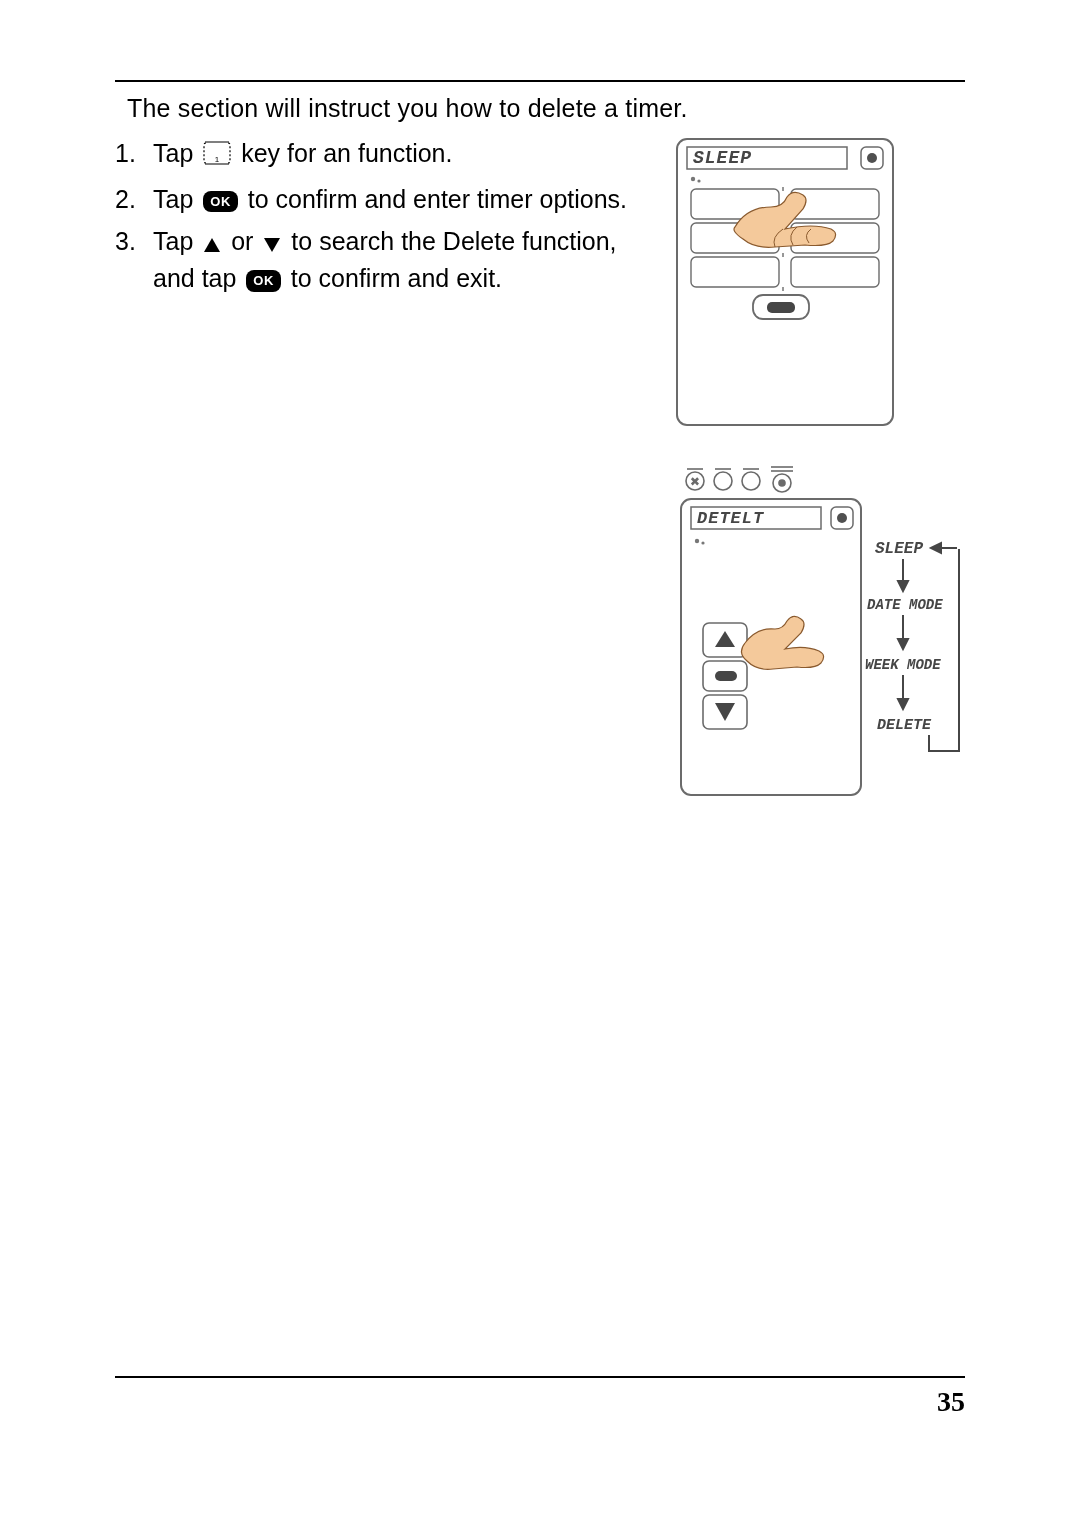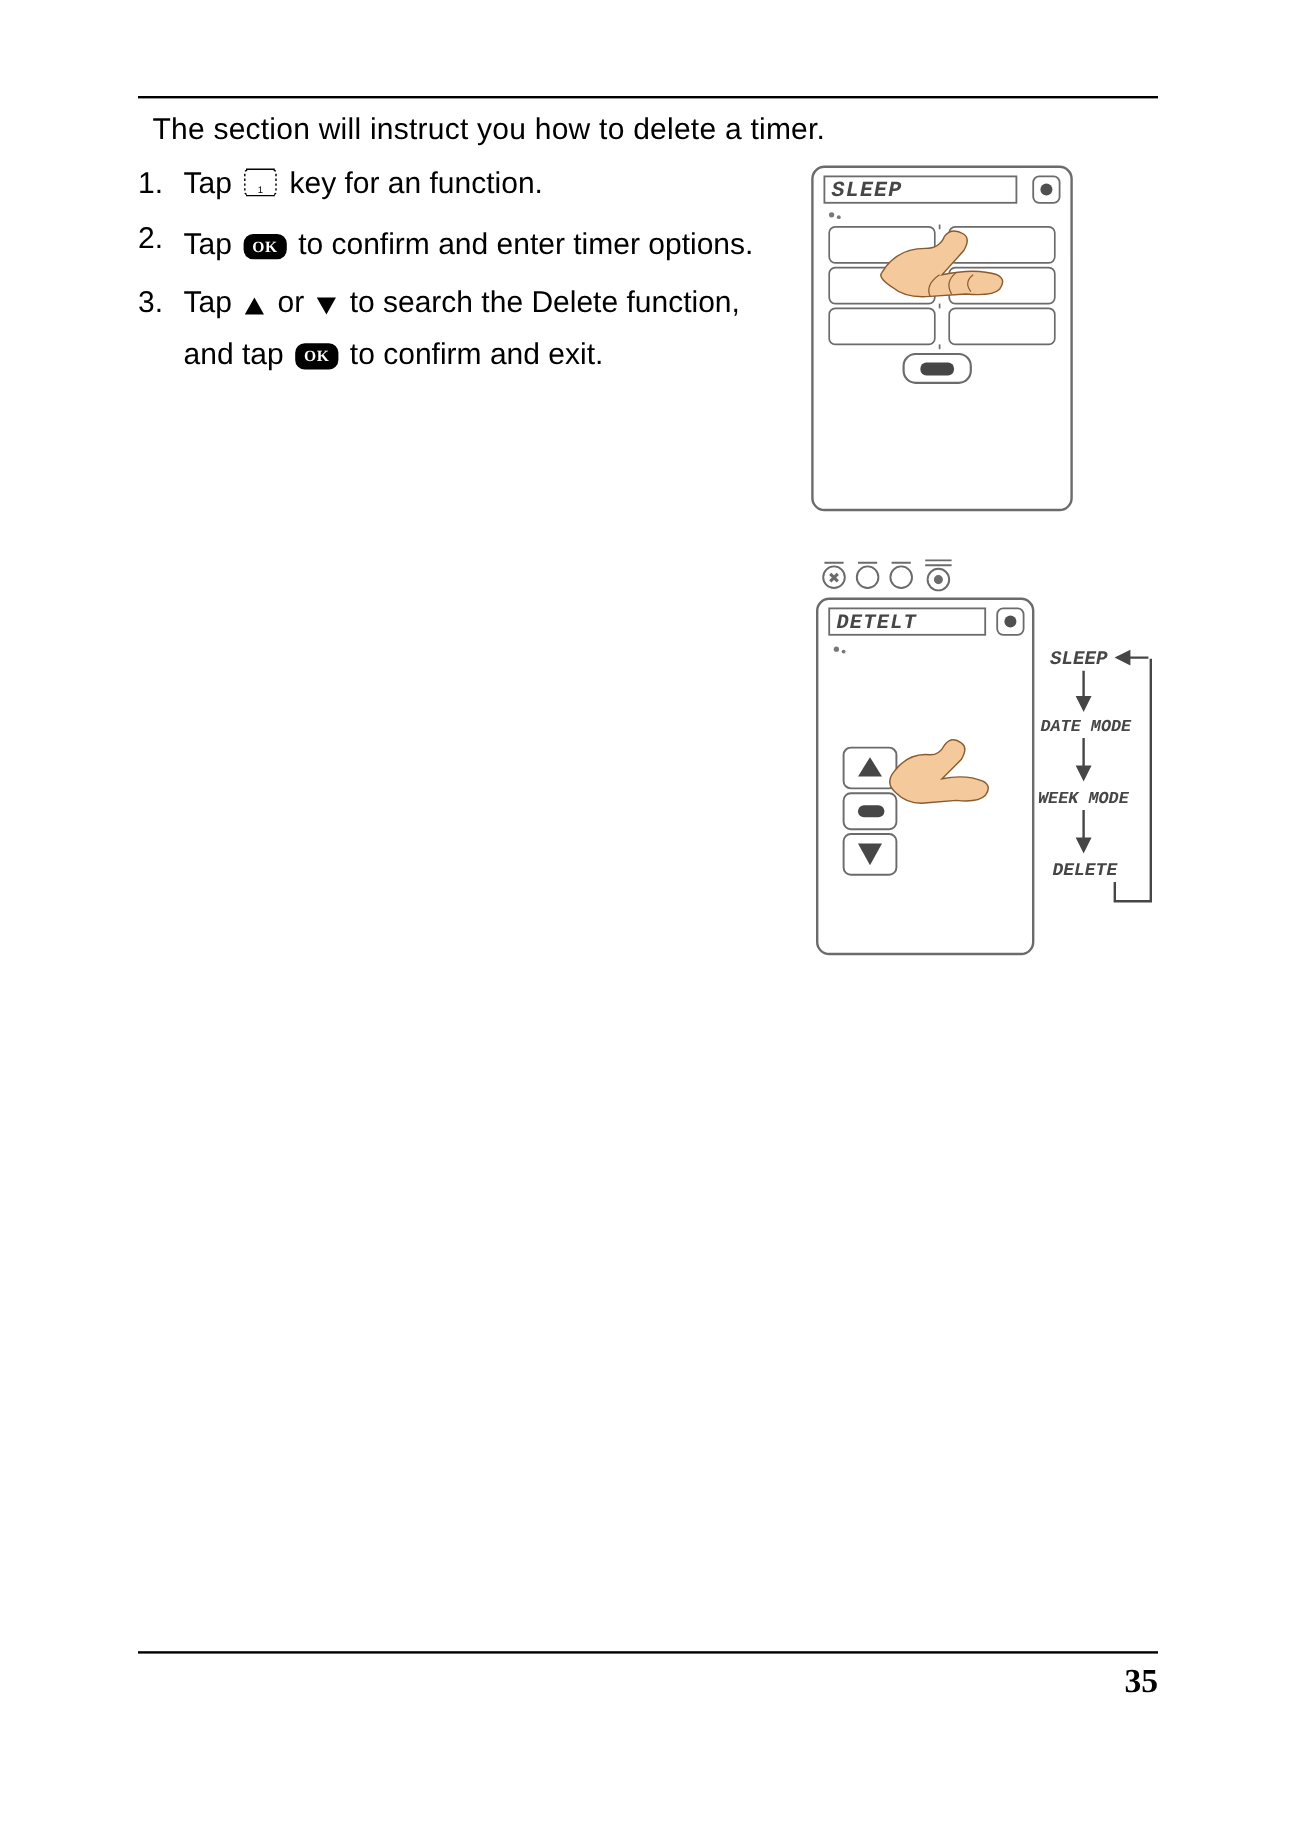--- a/index.html
+++ b/index.html
@@ -76,28 +76,28 @@
   }
   .icon {
     display: inline-block;
     vertical-align: -4px;
     margin: 0 2px;
   }
   .ok-pill {
     display: inline-block;
     background: #000;
     color: #fff;
-    font-family: Liberation Serif, serif;
+    font-family: Liberation Sans, sans-serif;
     font-weight: 700;
     font-size: 13px;
     border-radius: 8px;
     padding: 2px 7px 2px 7px;
     vertical-align: 2px;
     letter-spacing: 0.5px;
-    margin: 12px 3px;
+    margin: 0 3px;
   }
   .bottom-rule {
     position: absolute;
     left: 115px;
     top: 1376px;
     width: 850px;
     border-top: 2px solid #000;
   }
   .page-num {
     position: absolute;

